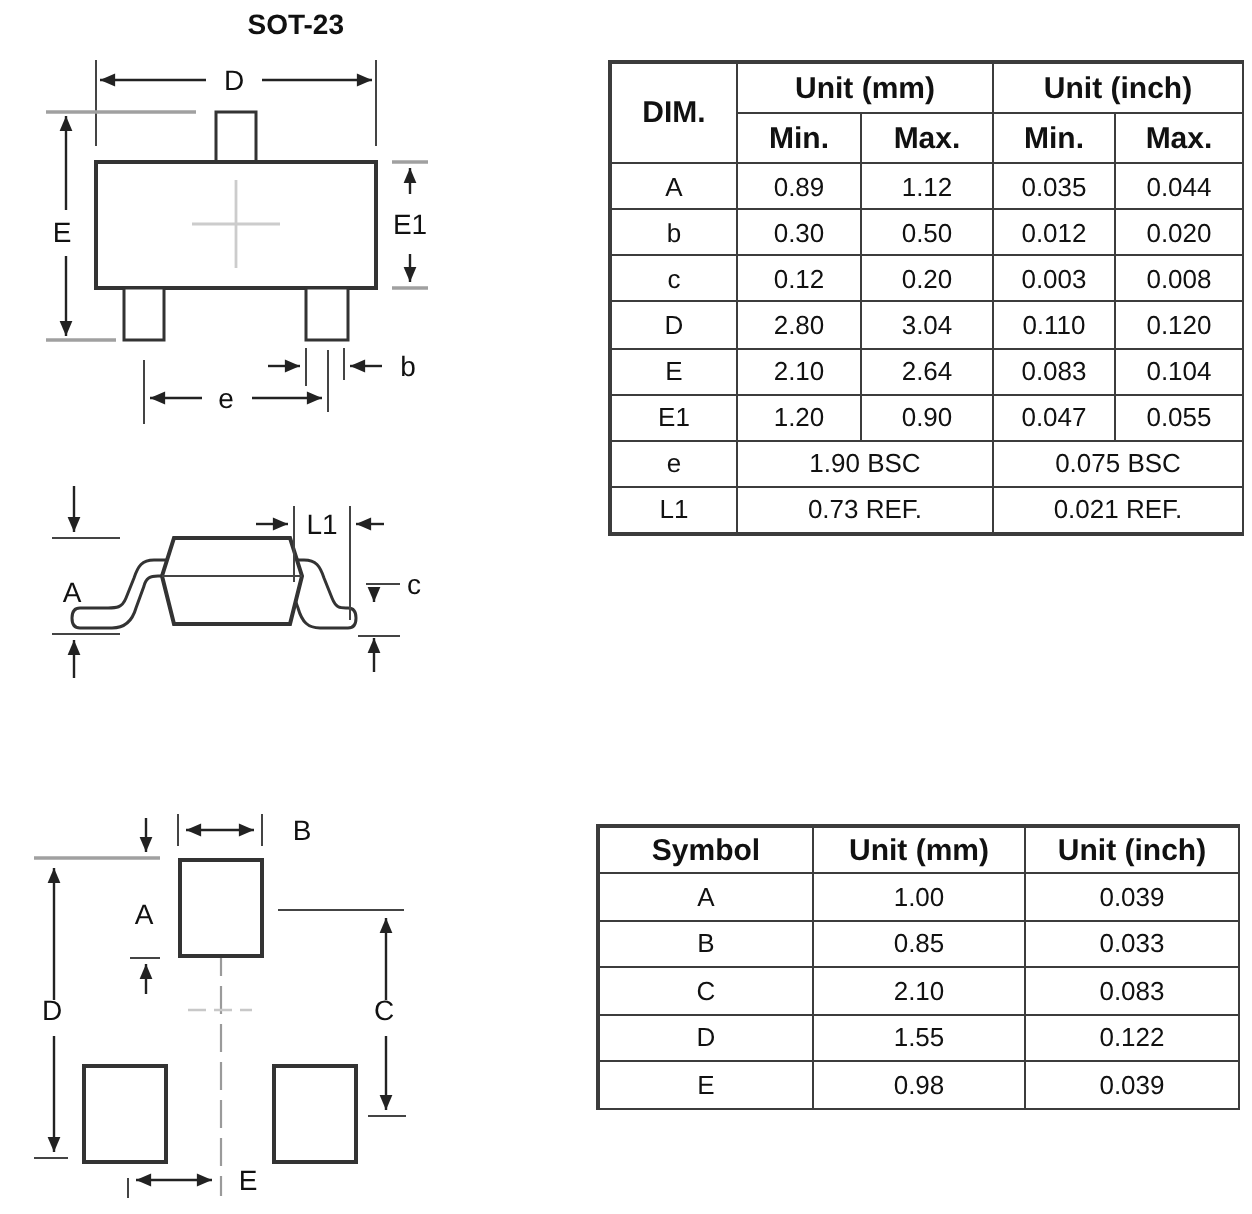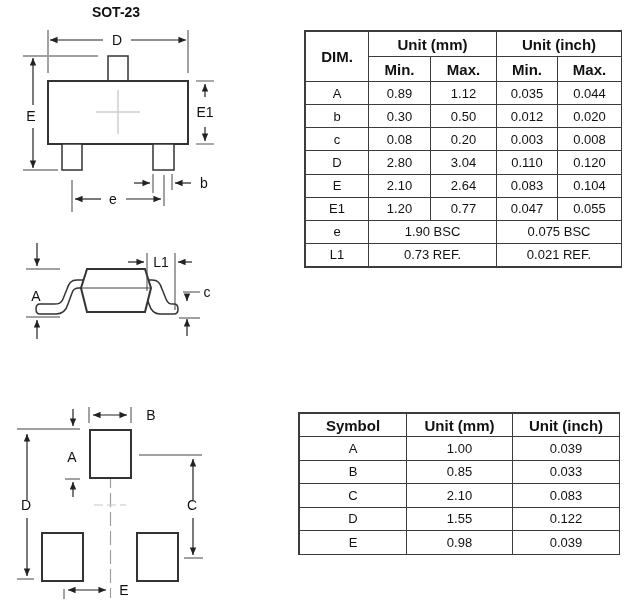--- a/index.html
+++ b/index.html
@@ -1,19 +1,19 @@
 <!DOCTYPE html>
 <html><head>
 <meta charset="utf-8">
 <style>
   html,body{margin:0;padding:0;background:#fff;}
   #page{position:relative;width:626px;height:607px;background:#fff;overflow:hidden;
         font-family:"Liberation Sans",sans-serif;color:#111;}
   .abs{position:absolute;}
-  .title{font-weight:bold;font-size:14px;text-align:center;}
+  .title{font-weight:bold;font-size:14px;text-align:right;}
   .heading{font-weight:bold;font-size:15.5px;letter-spacing:.3px;}
   
   .dimtbl{border-collapse:collapse;table-layout:fixed;width:100%;height:100%;}
   .dimtbl td{border:1.5px solid #3c3c3c;text-align:center;vertical-align:middle;
              padding:0;font-size:13px;color:#111;}
   .dimtbl tr.hd td{font-weight:bold;font-size:15px;}
   .tbl-wrap{border:0.5px solid #3c3c3c;}
   
   svg{display:block;}
   .outline{fill:#fff;stroke:#333;stroke-width:2;}
@@ -211,21 +211,21 @@
       </tr>
       <tr style="height:23px;">
         <td>b</td>
         <td>0.30</td>
         <td>0.50</td>
         <td>0.012</td>
         <td>0.020</td>
       </tr>
       <tr style="height:23px;">
         <td>c</td>
-        <td>0.08</td>
+        <td>0.12</td>
         <td>0.20</td>
         <td>0.003</td>
         <td>0.008</td>
       </tr>
       <tr style="height:23px;">
         <td>D</td>
         <td>2.80</td>
         <td>3.04</td>
         <td>0.110</td>
         <td>0.120</td>
@@ -233,21 +233,21 @@
       <tr style="height:23px;">
         <td>E</td>
         <td>2.10</td>
         <td>2.64</td>
         <td>0.083</td>
         <td>0.104</td>
       </tr>
       <tr style="height:23px;">
         <td>E1</td>
         <td>1.20</td>
-        <td>0.77</td>
+        <td>0.90</td>
         <td>0.047</td>
         <td>0.055</td>
       </tr>
       <tr style="height:23px;">
         <td>e</td>
         <td colspan="2">1.90 BSC</td>
         <td colspan="2">0.075 BSC</td>
       </tr>
       <tr style="height:23px;">
         <td>L1</td>

